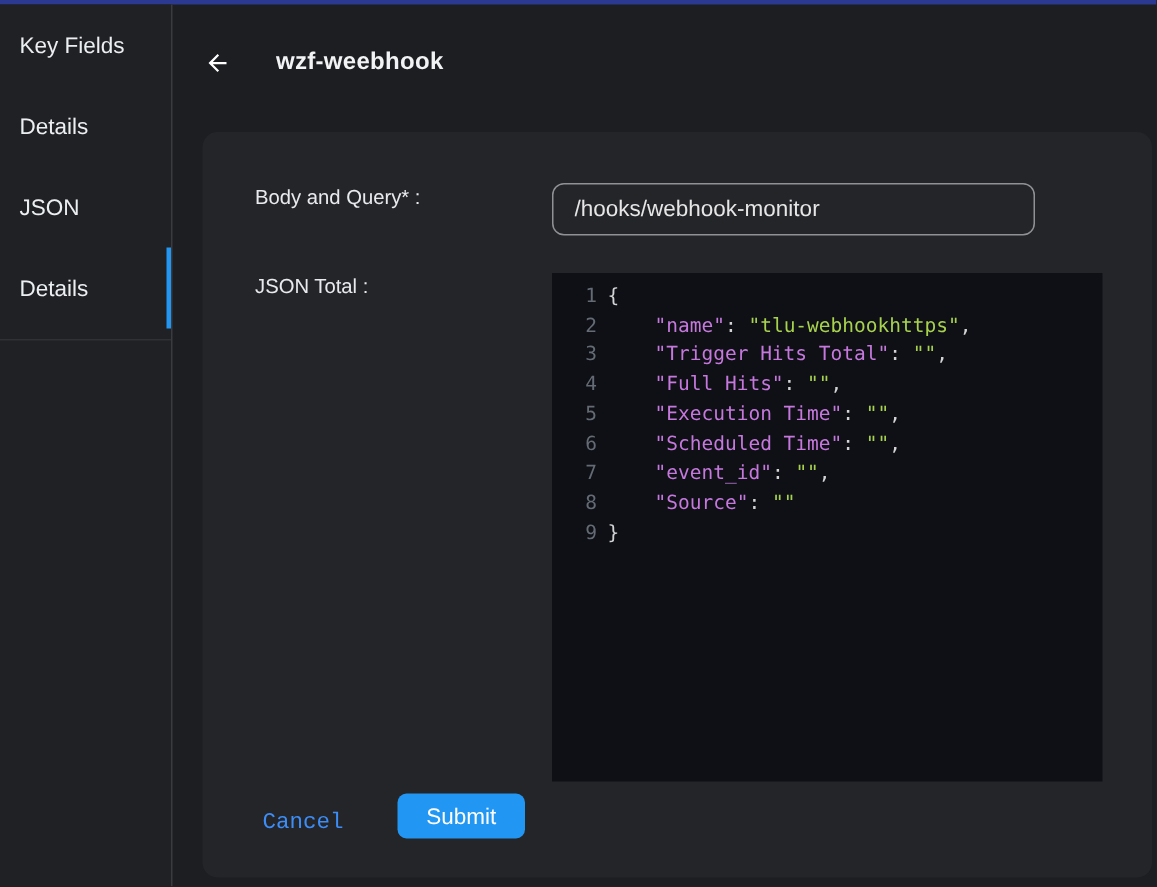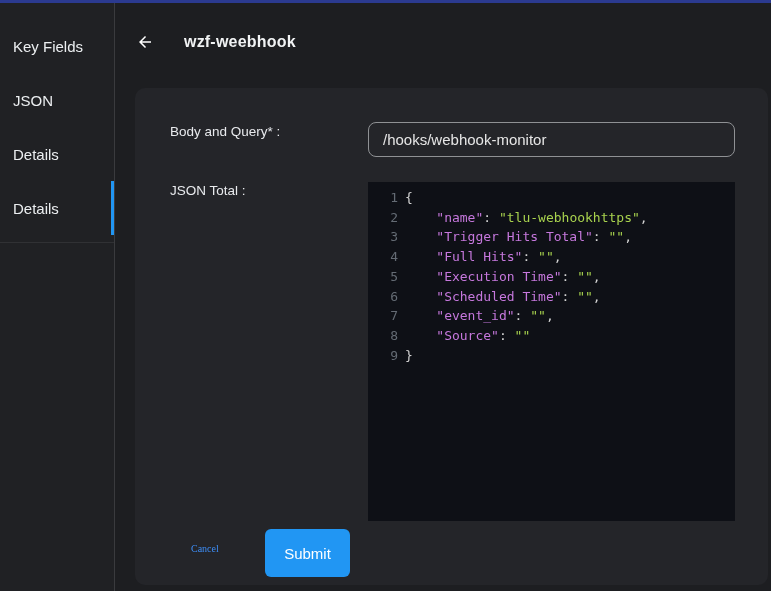--- a/index.html
+++ b/index.html
@@ -30,21 +30,21 @@
   .top-strip{
     position:absolute;left:0;top:0;width:771px;height:3px;
     background:var(--top-strip);
   }
   
   .sidebar{
     position:absolute;left:0;top:3px;width:115px;height:588px;
     background:var(--sidebar-bg);
     border-right:1px solid var(--divider);
   }
-  .side-nav{padding-top:16px;}
+  .side-nav{}
   .side-item{
     position:relative;
     height:54px;
     display:flex;align-items:center;
     padding-left:13px;
     font-size:15px;color:var(--text-main);
     cursor:pointer;
   }
   .side-item.active::after{
     content:"";position:absolute;right:0;top:0;width:3px;height:100%;
@@ -70,21 +70,21 @@
     position:absolute;left:135px;top:88px;width:633px;height:497px;
     background:var(--card-bg);border-radius:10px;
   }
   .form-label{
     position:absolute;left:35px;
     font-size:13.5px;line-height:16px;color:var(--text-label);
   }
   .label-path{top:36px;}
   .label-json{top:95px;}
   .path-input{
-    position:absolute;left:233px;top:34px;width:367px;height:35px;
+    position:absolute;left:233px;top:34px;width:322px;height:35px;
     background:transparent;
     border:1px solid var(--input-border);border-radius:8px;
     color:#e6e6e6;font-size:15px;font-family:"Liberation Sans",sans-serif;
     padding:0 14px;outline:none;
   }
   
   .editor{
     position:absolute;left:233px;top:94px;width:367px;height:339px;
     background:var(--editor-bg);
     font-family:"DejaVu Sans Mono",monospace;
@@ -96,47 +96,47 @@
   .ln{
     width:30px;flex-shrink:0;text-align:right;
     color:var(--ln-color);user-select:none;
   }
   .code{padding-left:7px;color:var(--punct-color);}
   .tok-key{color:var(--key-color);}
   .tok-string{color:var(--string-color);}
   .tok-punct{color:var(--punct-color);}
   
   .cancel-btn{
-    position:absolute;left:48px;top:441px;height:39px;
+    position:absolute;left:32px;top:441px;height:39px;
     display:flex;align-items:center;padding:0 8px;
     background:none;border:none;cursor:pointer;
-    color:var(--cancel-blue);font-size:10px;font-family:Liberation Serif, serif;
+    color:var(--cancel-blue);font-size:15px;font-family:Liberation Mono, monospace;
   }
   .submit-btn{
-    position:absolute;left:130px;top:441px;width:85px;height:48px;
+    position:absolute;left:130px;top:441px;width:85px;height:30px;
     background:var(--accent);border:none;border-radius:6px;
     color:#ffffff;font-size:15px;font-family:"Liberation Sans",sans-serif;
     cursor:pointer;
   }
 </style>
 </head>
 <body>
 
 <div class="top-strip"></div>
 
 <aside class="sidebar">
   <nav class="side-nav">
       <div class="side-item">
         <span>Key Fields</span>
       </div>
       <div class="side-item">
-        <span>JSON</span>
+        <span>Details</span>
       </div>
       <div class="side-item">
-        <span>Details</span>
+        <span>JSON</span>
       </div>
       <div class="side-item active">
         <span>Details</span>
       </div>
     </nav>
   <div class="side-divider"></div>
 </aside>
 
 <header class="main-header">
   <button class="back-btn">

